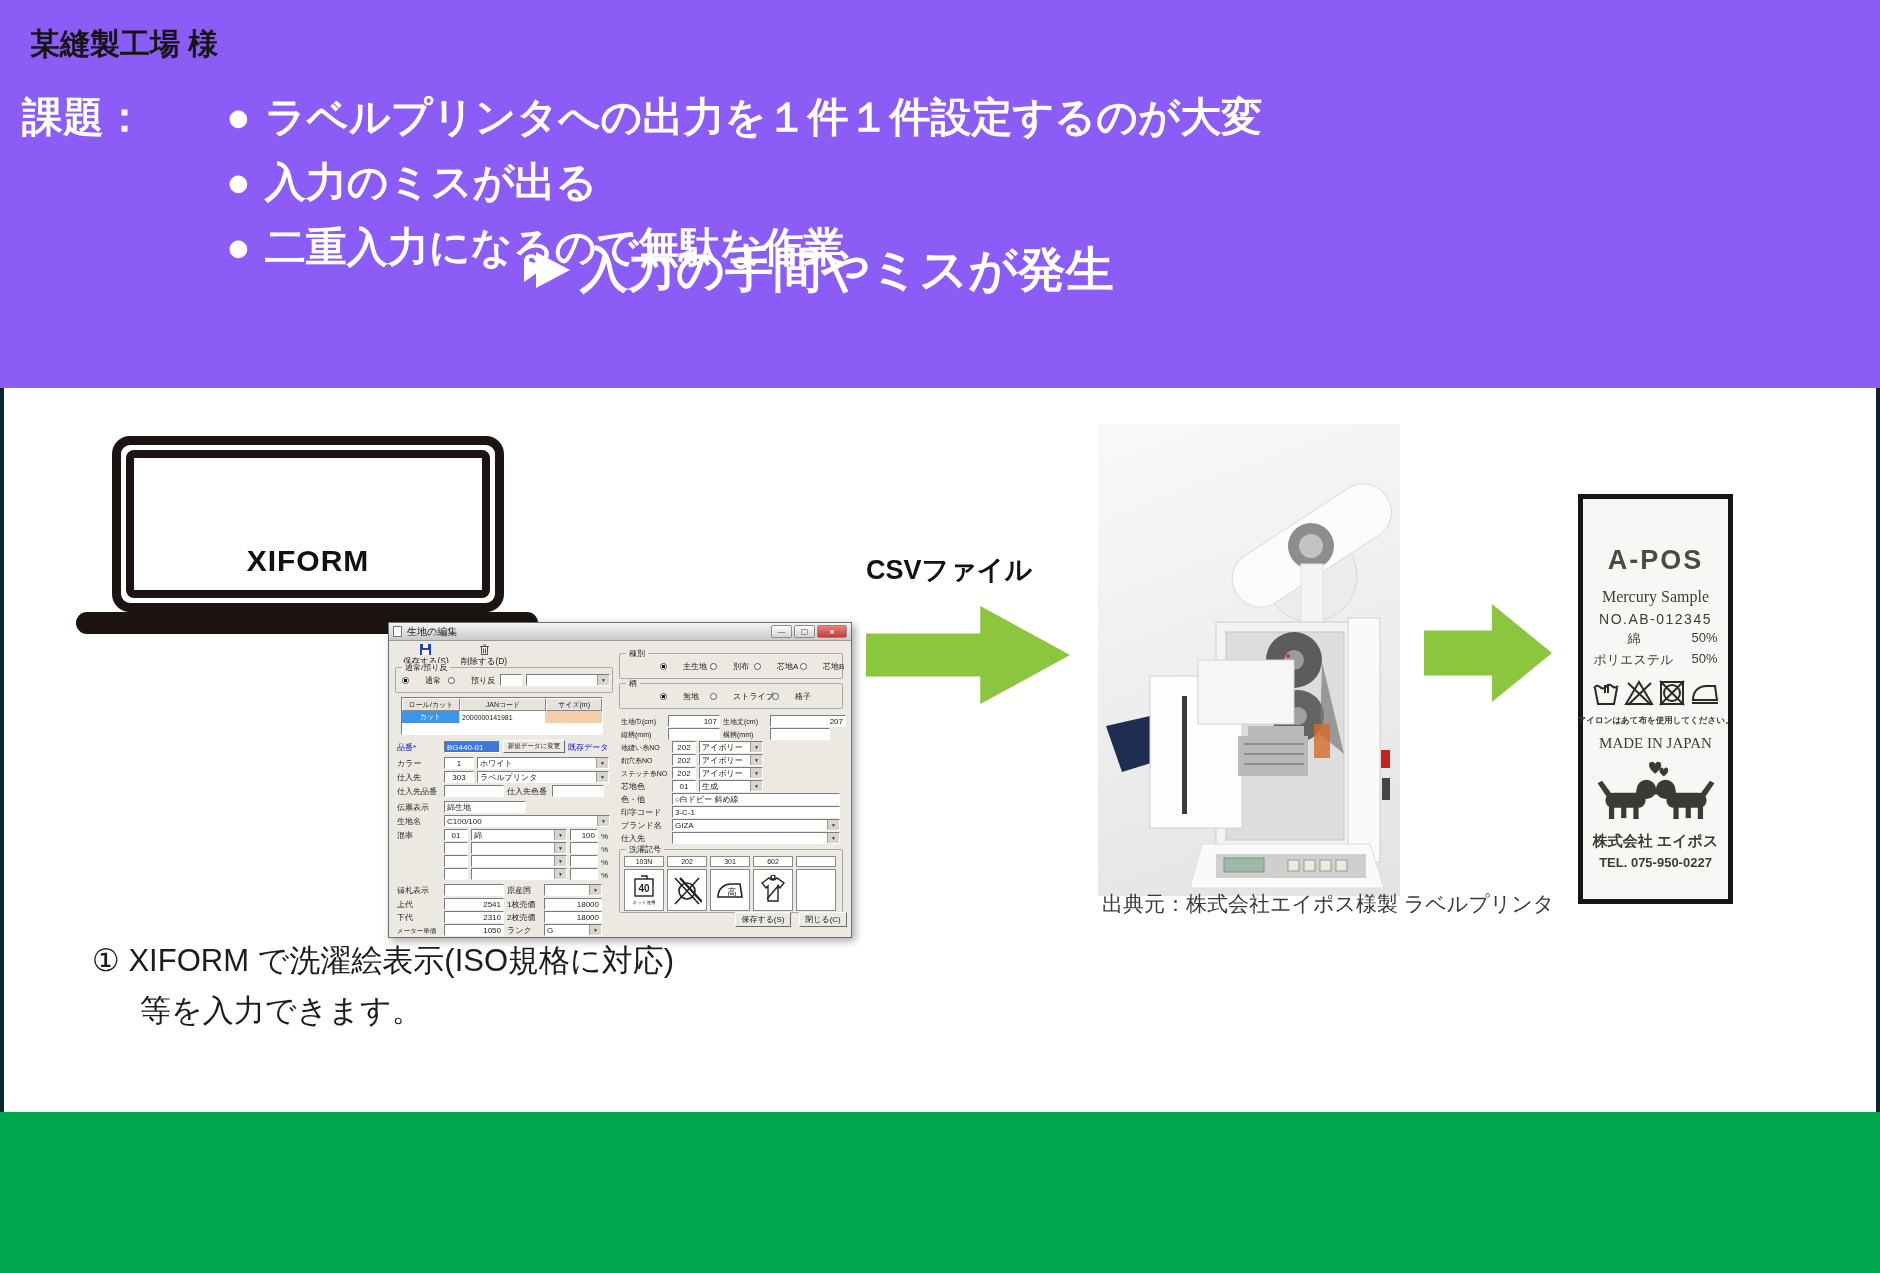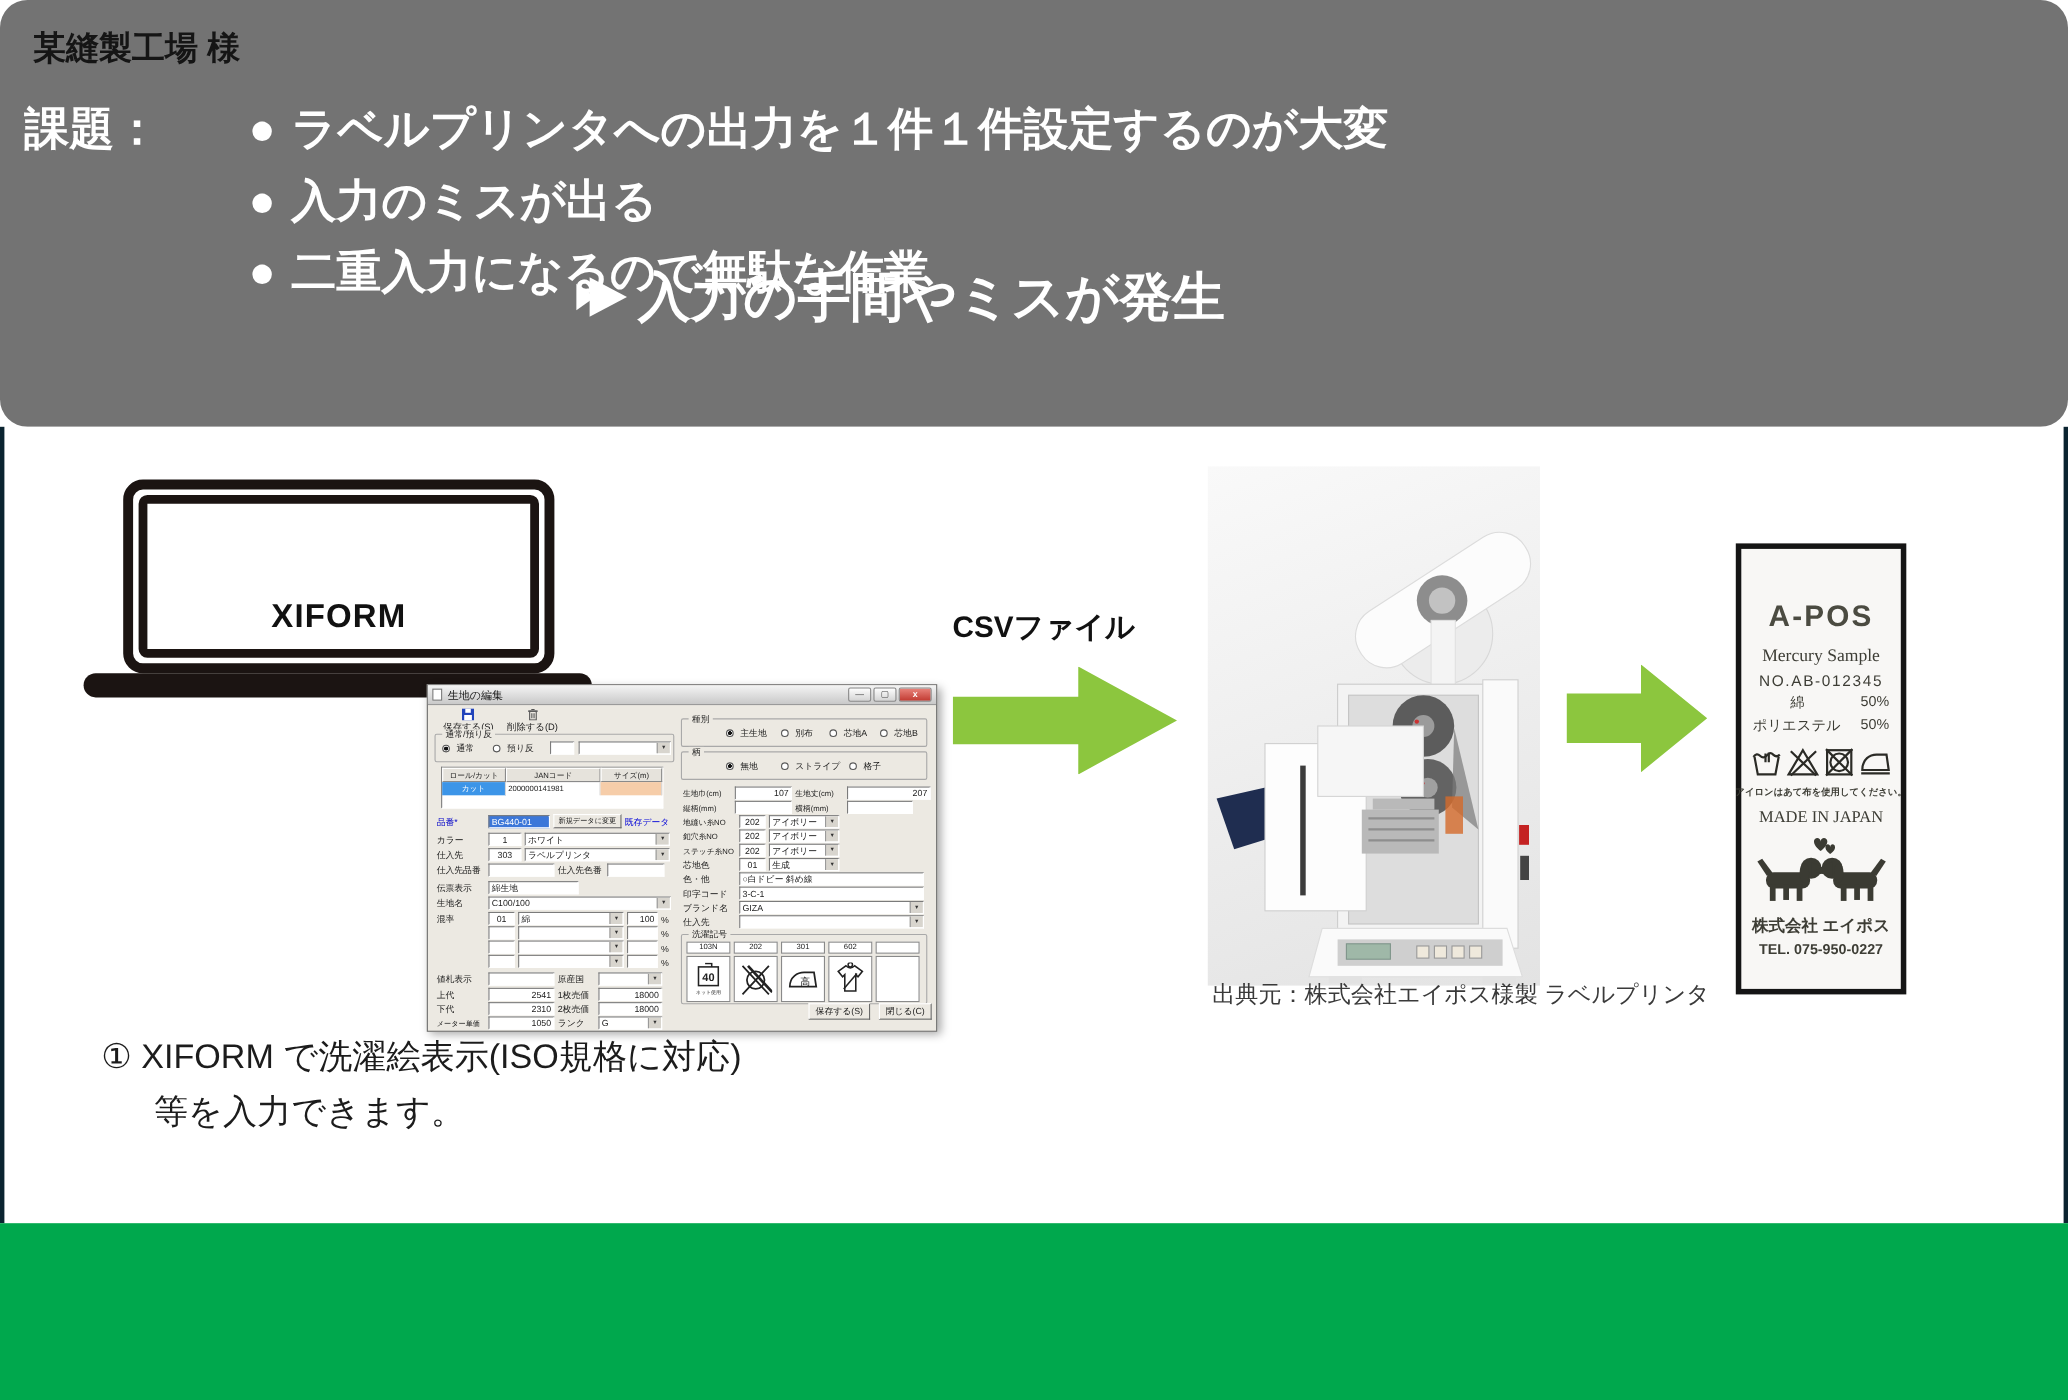--- a/index.html
+++ b/index.html
@@ -1,19 +1,19 @@
 <!DOCTYPE html>
 <html><head>
 <meta charset="utf-8">
 <style>
   html,body{margin:0;padding:0;background:#888;}
   .stage{position:relative;width:1880px;height:1273px;background:#fff;overflow:hidden;
          font-family:"Liberation Sans","DejaVu Sans",sans-serif;}
   
-  .banner-top{position:absolute;left:0;top:0;width:100%;height:388px;background:#737373;border-radius:25px;}
+  .banner-top{position:absolute;left:0;top:0;width:100%;height:388px;background:#8b5cf6;}
   .client{position:absolute;left:30px;top:24px;font-size:30px;font-weight:bold;color:#151515;}
   .issues-label{position:absolute;left:22px;top:90px;font-size:41px;font-weight:bold;color:#fff;}
   .tb-bullet{position:absolute;left:226px;font-size:41px;font-weight:bold;color:#fff;white-space:nowrap;}
   .tb-bullet .dot{margin-right:14px;}
   .result-line{position:absolute;left:522px;top:238px;display:flex;align-items:center;gap:6px;
                font-size:48px;font-weight:bold;color:#fff;white-space:nowrap;}
   
   .mid{position:absolute;left:0;top:388px;width:100%;height:724px;background:#fff;
        border-left:4px solid #0b2430;border-right:4px solid #0b2430;box-sizing:border-box;}
   
@@ -67,21 +67,21 @@
   .rr{left:232px;}
   .lbl{flex:none;white-space:nowrap;}
   .tb{background:#fff;border:1px solid;border-color:#7b7b7b #fff #fff #7b7b7b;height:12px;padding:0 2px;
       display:flex;align-items:center;flex:none;white-space:nowrap;overflow:hidden;}
   .tb.num{justify-content:flex-end;}
   .tb.selblue{background:#3C77D9;color:#fff;}
   .cmb{background:#fff;border:1px solid;border-color:#7b7b7b #fff #fff #7b7b7b;height:12px;padding:0 13px 0 2px;
        display:flex;align-items:center;position:relative;flex:none;white-space:nowrap;overflow:hidden;}
   .cmb::after{content:"▼";position:absolute;right:0;top:0;width:11px;height:100%;background:#d8d5ce;
               border-left:1px solid #9a9a9a;font-size:5px;display:flex;align-items:center;justify-content:center;color:#333;}
-  .radio{display:inline-flex;align-items:center;gap:6px;white-space:nowrap;text-align:center;}
+  .radio{display:inline-flex;align-items:center;gap:16px;white-space:nowrap;text-align:center;}
   .radio i{width:7px;height:7px;border-radius:50%;border:1px solid #555;background:#fff;flex:none;}
   .radio.sel i{background:radial-gradient(circle,#111 0 1.6px,#fff 2px);}
   .btn95{background:#ECE9E2;border:1px solid;border-color:#fff #6a6a6a #6a6a6a #fff;font-size:6.5px;
          display:flex;align-items:center;justify-content:center;flex:none;white-space:nowrap;}
   .link{color:#0000d8;white-space:nowrap;}
   .blue{color:#0000c8;}
   .grid{position:absolute;left:12px;top:74px;width:202px;height:38px;background:#fff;border:1px solid;
         border-color:#7b7b7b #fff #fff #7b7b7b;}
   .hrow,.drow{display:flex;}
   .hcell{background:#E6E3DC;border:1px solid;border-color:#fff #8a8a8a #8a8a8a #fff;font-size:7px;height:13px;

